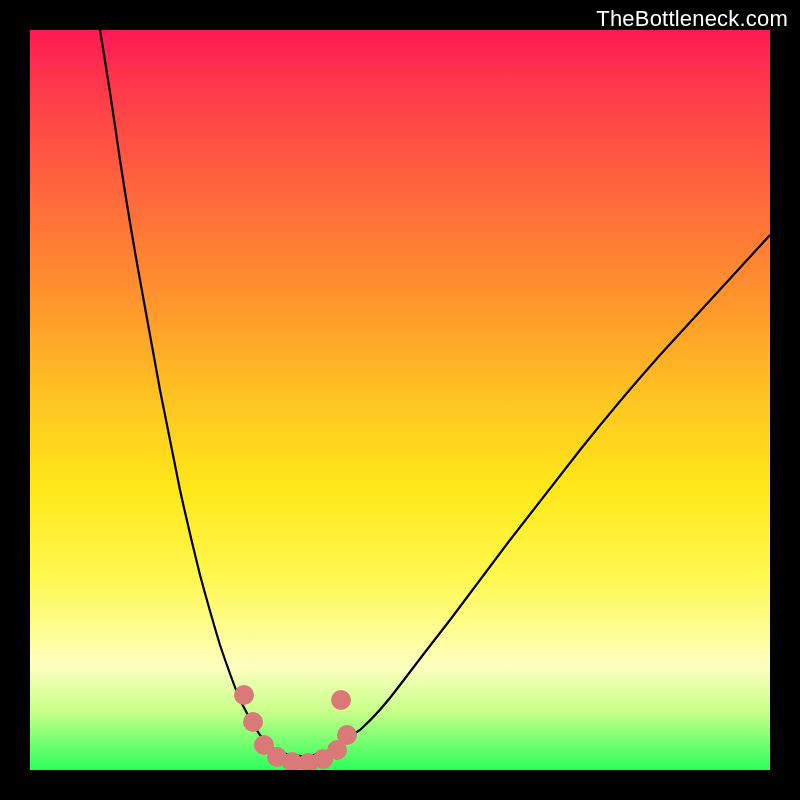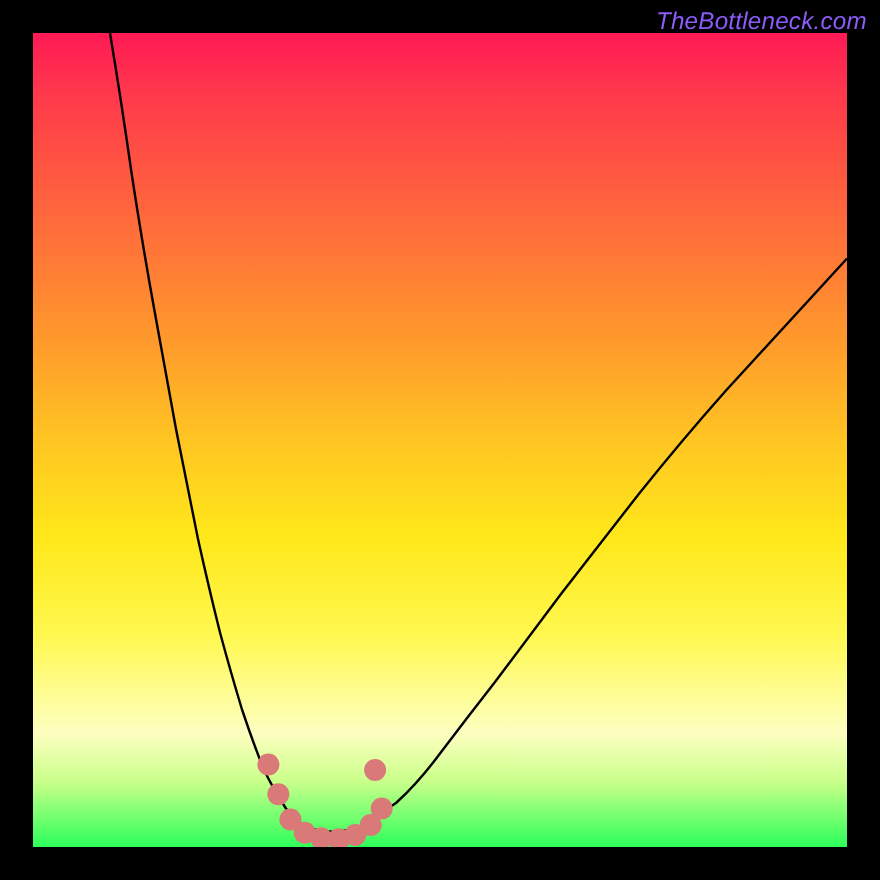--- a/index.html
+++ b/index.html
@@ -42,26 +42,25 @@
     position: absolute;
     left: 0;
     top: 0;
     width: 740px;
     height: 740px;
   }
   .watermark {
     position: absolute;
     top: 6px;
     right: 12px;
-    color: #8b5cf6;
+    color: #ffffff;
     font-size: 22px;
     font-weight: 500;
     letter-spacing: 0.2px;
     user-select: none;
-    font-style: italic;
   }
 </style>
 </head>
 <body>
 
 <div class="frame">
   <div class="plot-area">
     <svg class="plot-svg" viewBox="0 0 740 740">
         <g transform="translate(0,740) scale(1,-1)">
 

